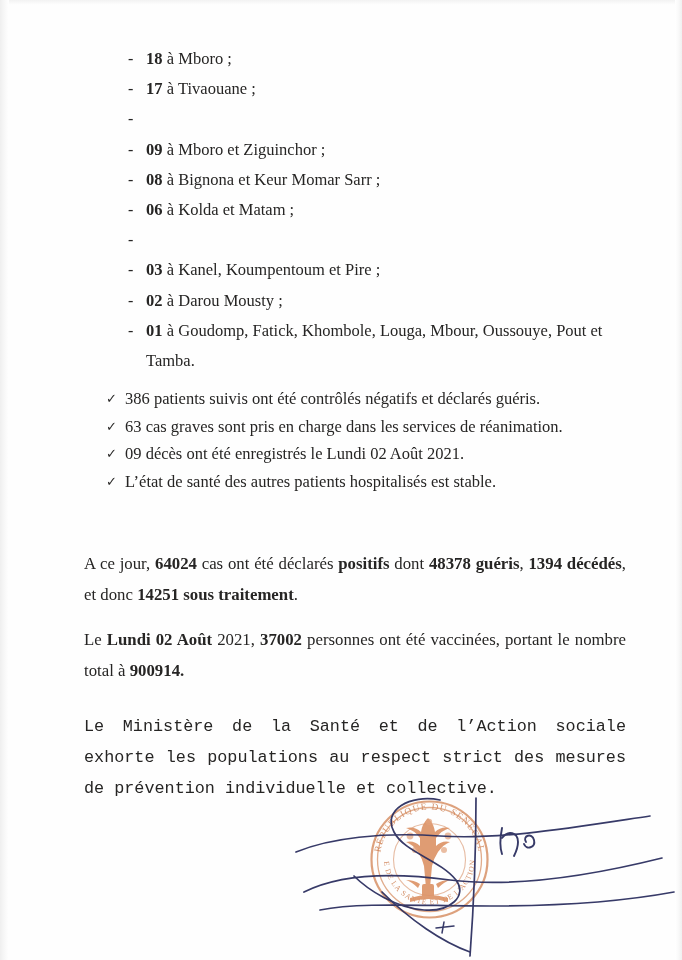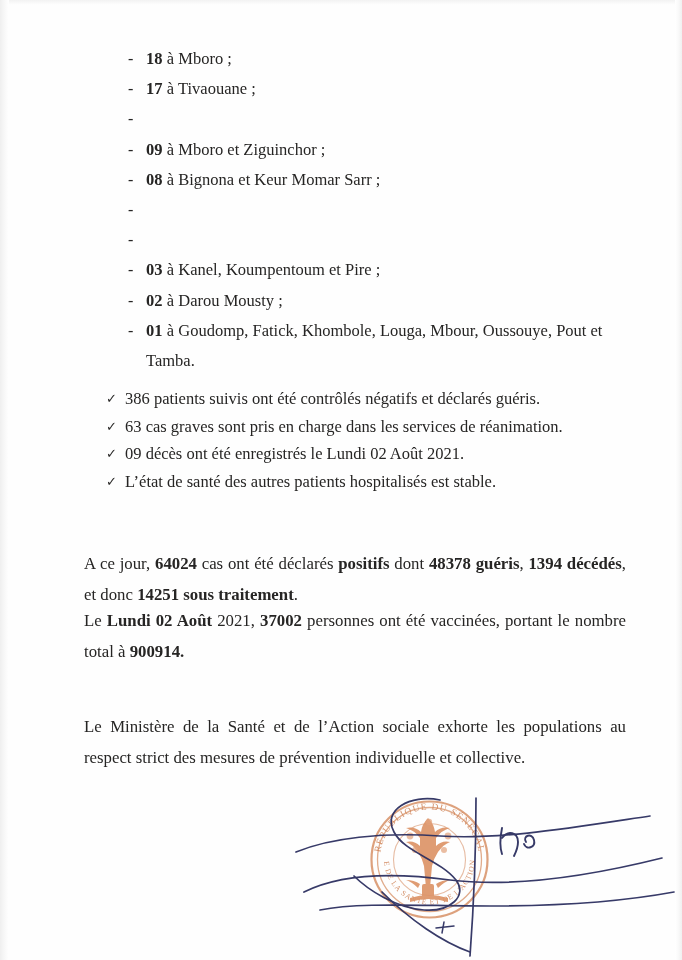--- a/index.html
+++ b/index.html
@@ -107,24 +107,24 @@
   .para {
     position: absolute;
     left: 84px;
     width: 542px;
     font-size: 16.8px;
     line-height: 31px;
     text-align: justify;
     text-justify: inter-word;
   }
   .para b { font-weight: bold; }
-  .para.last { text-align: justify; }
+  .para.last { text-align: justify; font-family: Liberation Mono, monospace; }
 
   #para-cumulative { top: 548px; }
-  #para-vaccination { top: 605px; }
+  #para-vaccination { top: 624px; }
   #para-ministry { top: 711px; }
 
   
   .sig-area {
     position: absolute;
     left: 0;
     top: 780px;
     width: 682px;
     height: 180px;
   }
@@ -169,20 +169,21 @@
         <div class="dash-item">
           <span class="dash-mark">-</span>
           <span class="dash-body"><b class="dash-num">09</b><span class="dash-text"> à Mboro et Ziguinchor ;</span></span>
         </div>
         <div class="dash-item">
           <span class="dash-mark">-</span>
           <span class="dash-body"><b class="dash-num">08</b><span class="dash-text"> à Bignona et Keur Momar Sarr ;</span></span>
         </div>
         <div class="dash-item">
           <span class="dash-mark">-</span>
+          <span class="dash-body"><b class="dash-num">06</b><span class="dash-text"> à Kolda et Matam ;</span></span>
         </div>
         <div class="dash-item">
           <span class="dash-mark">-</span>
         </div>
         <div class="dash-item">
           <span class="dash-mark">-</span>
           <span class="dash-body"><b class="dash-num">03</b><span class="dash-text"> à Kanel, Koumpentoum et Pire ;</span></span>
         </div>
         <div class="dash-item">
           <span class="dash-mark">-</span>

